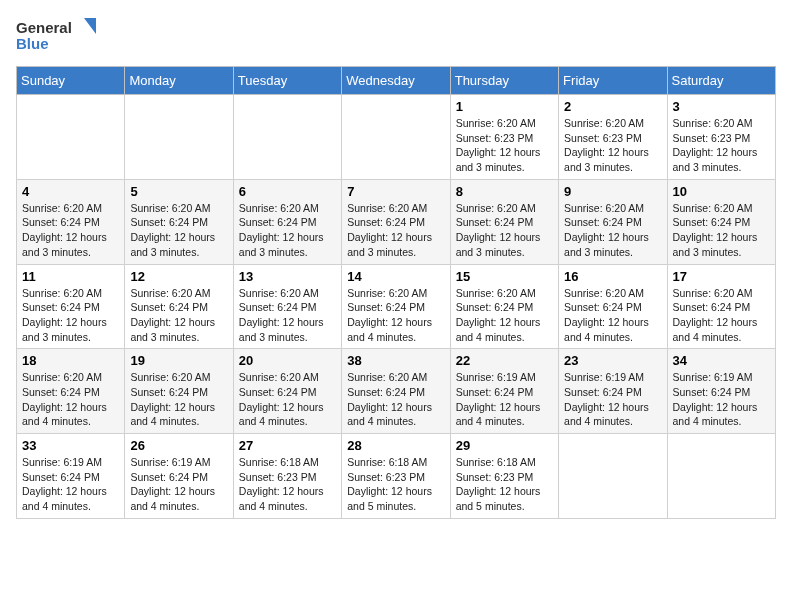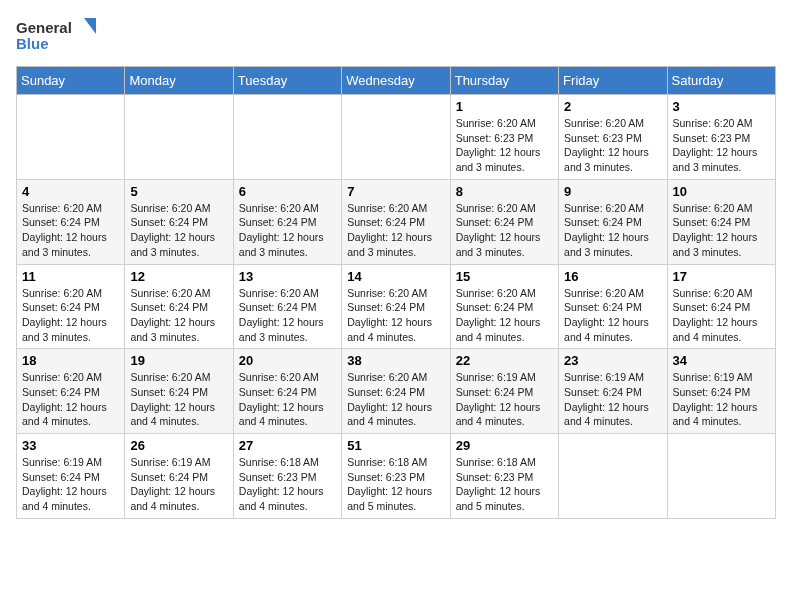--- a/index.html
+++ b/index.html
@@ -303,21 +303,21 @@
 and 4 minutes.</div>
         </td>
         <td>
           <span class="day-num">27</span>
           <div class="day-info" style="white-space: pre-line;">Sunrise: 6:18 AM
 Sunset: 6:23 PM
 Daylight: 12 hours
 and 4 minutes.</div>
         </td>
         <td>
-          <span class="day-num">51</span>
+          <span class="day-num">28</span>
           <div class="day-info" style="white-space: pre-line;">Sunrise: 6:18 AM
 Sunset: 6:23 PM
 Daylight: 12 hours
 and 5 minutes.</div>
         </td>
         <td>
           <span class="day-num">29</span>
           <div class="day-info" style="white-space: pre-line;">Sunrise: 6:18 AM
 Sunset: 6:23 PM
 Daylight: 12 hours

